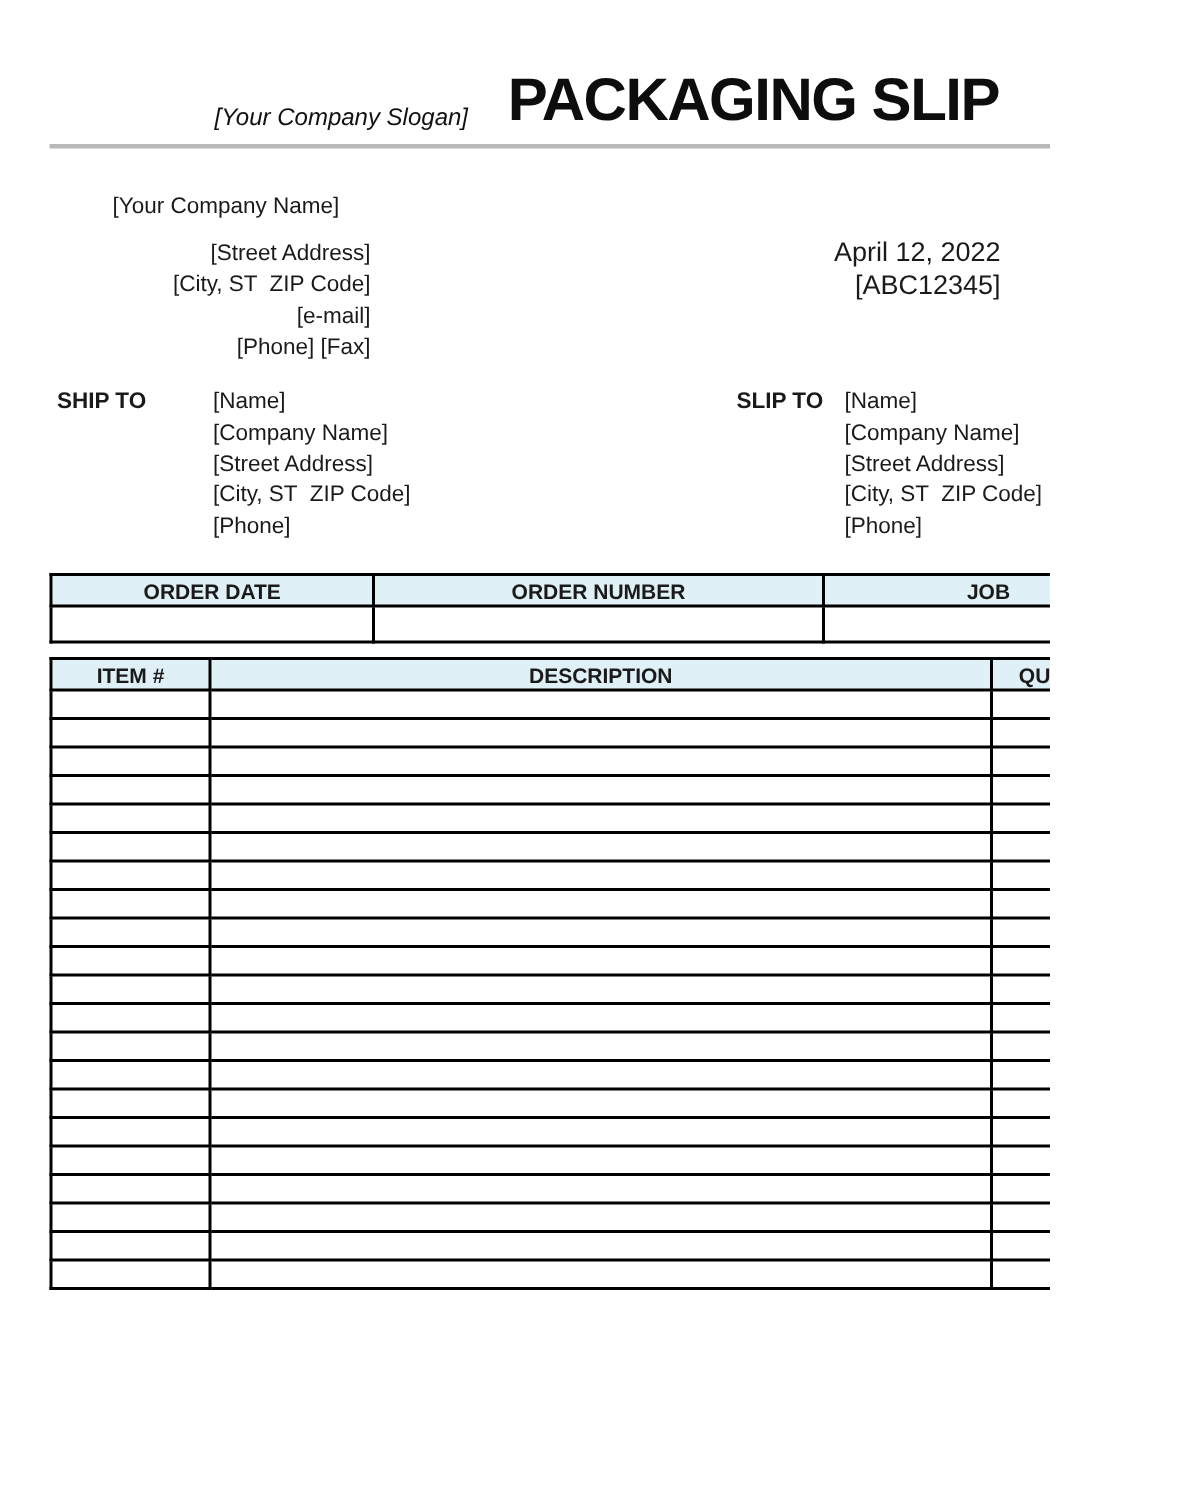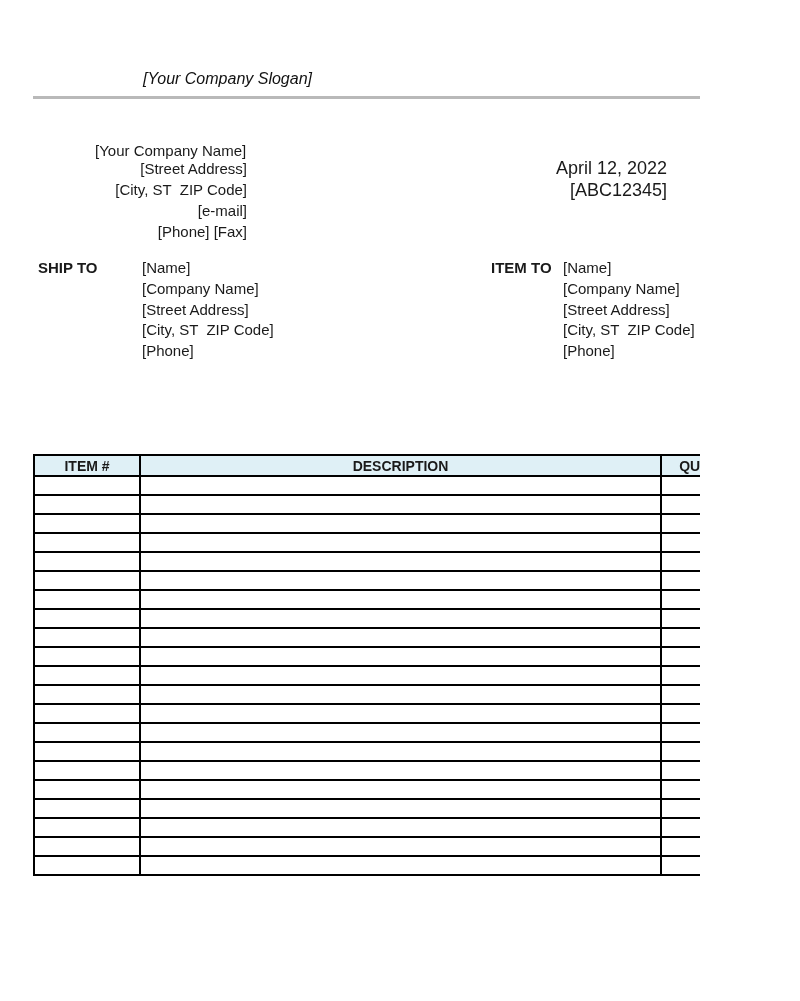--- a/index.html
+++ b/index.html
@@ -39,23 +39,22 @@
   }
   .rule {
     position: absolute;
     left: 33px; top: 96px;
     width: 735px; height: 3px;
     background: var(--rule);
   }
 
   .company-name {
     position: absolute;
-    left: 75px; top: 142px;
+    left: 75px; top: 129px;
     font-size: 15px;
-    margin-left: 20px;
   }
   .company-address {
     position: absolute;
     left: 33px; top: 158px;
     width: 214px;
     text-align: right;
     font-size: 15px;
     line-height: 21px;
   }
   .doc-meta {
@@ -103,29 +102,30 @@
   }
   th {
     background: var(--header-fill);
     font-weight: 700;
     text-align: center;
     height: 21px;
     padding: 0 4px;
   }
   .order-table { top: 382px; }
   .order-table td { height: 24px; padding: 0 6px; }
-  .items-table { top: 454px; }
+  .items-table { top: 438px; }
   .items-table td { height: 19px; padding: 0 6px; }
 </style>
 </head>
 <body>
 
 <div class="page">
 
   <div class="slogan bindtext">[Your Company Slogan]</div>
+  <div class="title bindtext">PACKAGING SLIP</div>
   <div class="rule"></div>
 
   <div class="company-name bindtext">[Your Company Name]</div>
 
   <div class="company-address">
     <div class="bindtext">[Street Address]</div>
     <div class="bindtext">[City, ST  ZIP Code]</div>
     <div class="bindtext">[e-mail]</div>
     <div class="bindtext">[Phone] [Fax]</div>
   </div>
@@ -137,29 +137,50 @@
 
   <div class="party-label shipto-label bindtext">SHIP TO</div>
   <div class="party-lines shipto-lines">
     <div class="bindtext">[Name]</div>
     <div class="bindtext">[Company Name]</div>
     <div class="bindtext">[Street Address]</div>
     <div class="bindtext">[City, ST  ZIP Code]</div>
     <div class="bindtext">[Phone]</div>
   </div>
 
-  <div class="party-label billto-label bindtext">ITEM TO</div>
+  <div class="party-label billto-label bindtext">SLIP TO</div>
   <div class="party-lines billto-lines">
     <div class="bindtext">[Name]</div>
     <div class="bindtext">[Company Name]</div>
     <div class="bindtext">[Street Address]</div>
     <div class="bindtext">[City, ST  ZIP Code]</div>
     <div class="bindtext">[Phone]</div>
   </div>
 
+  <table class="order-table">
+    <colgroup>
+        <col style="width:215px">
+        <col style="width:300px">
+        <col style="width:220px">
+      </colgroup>
+    <thead>
+      <tr>
+        <th>ORDER DATE</th>
+        <th>ORDER NUMBER</th>
+        <th>JOB</th>
+      </tr>
+    </thead>
+    <tbody>
+      <tr>
+        <td></td>
+        <td></td>
+        <td></td>
+      </tr>
+    </tbody>
+  </table>
 
   <table class="items-table">
     <colgroup>
         <col style="width:106px">
         <col style="width:521px">
         <col style="width:108px">
       </colgroup>
     <thead>
       <tr>
         <th>ITEM #</th>

